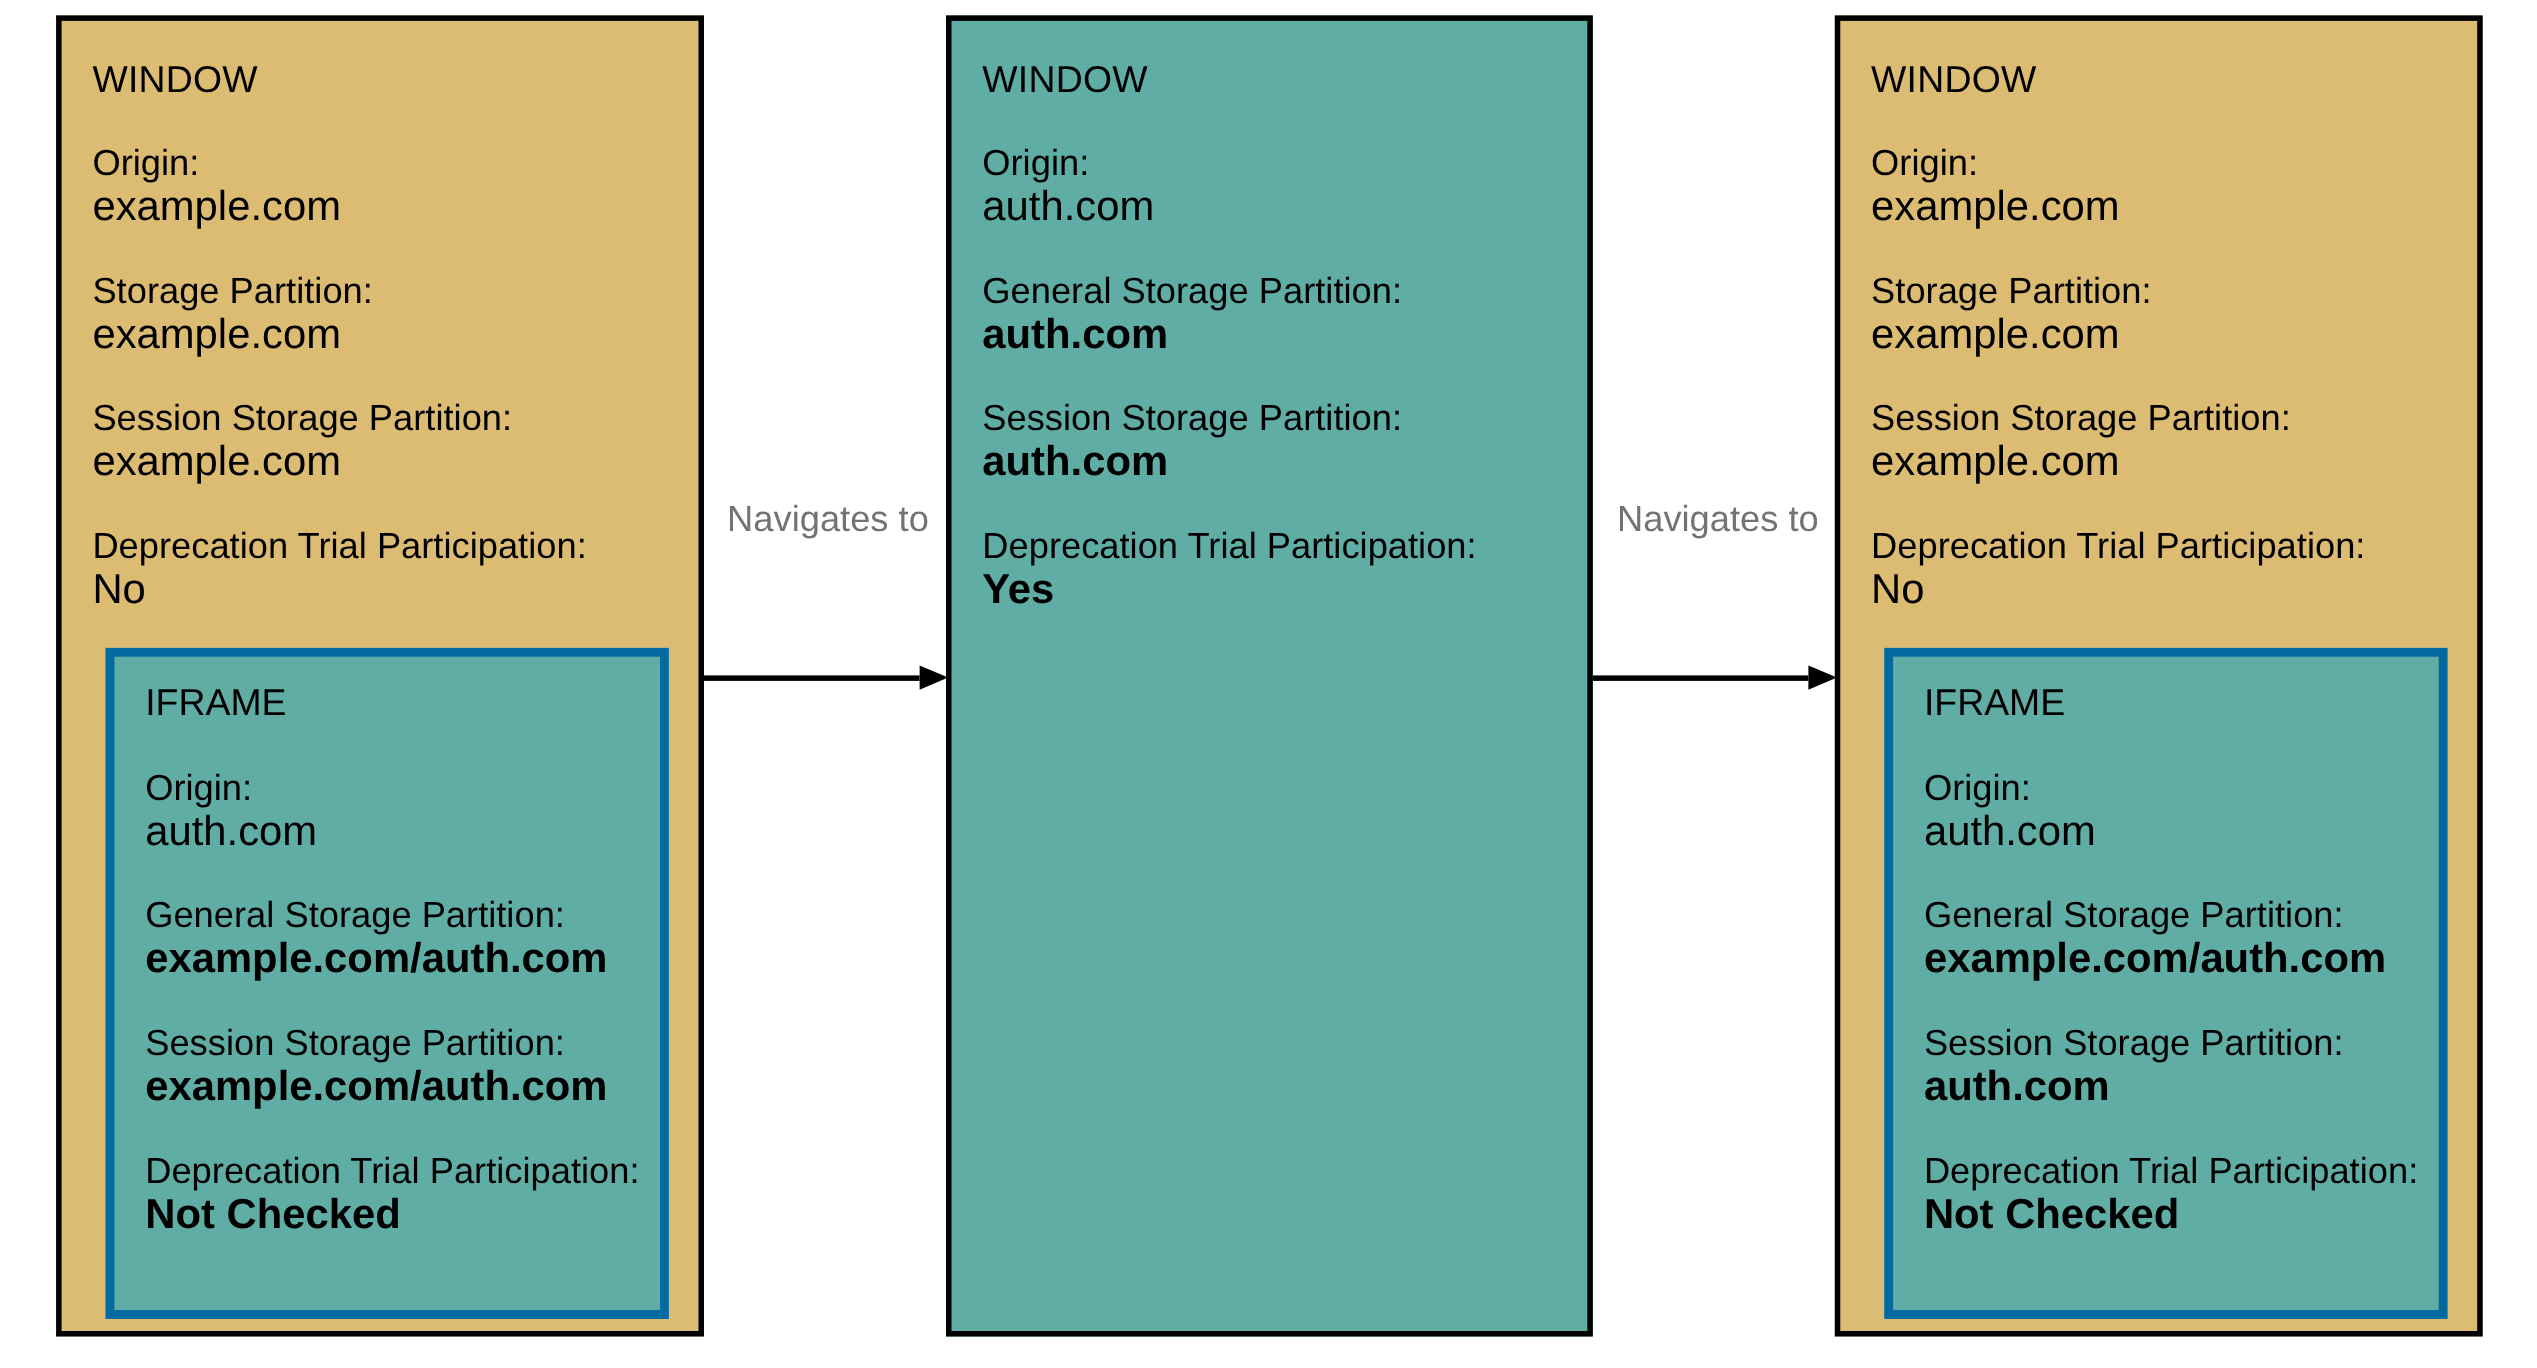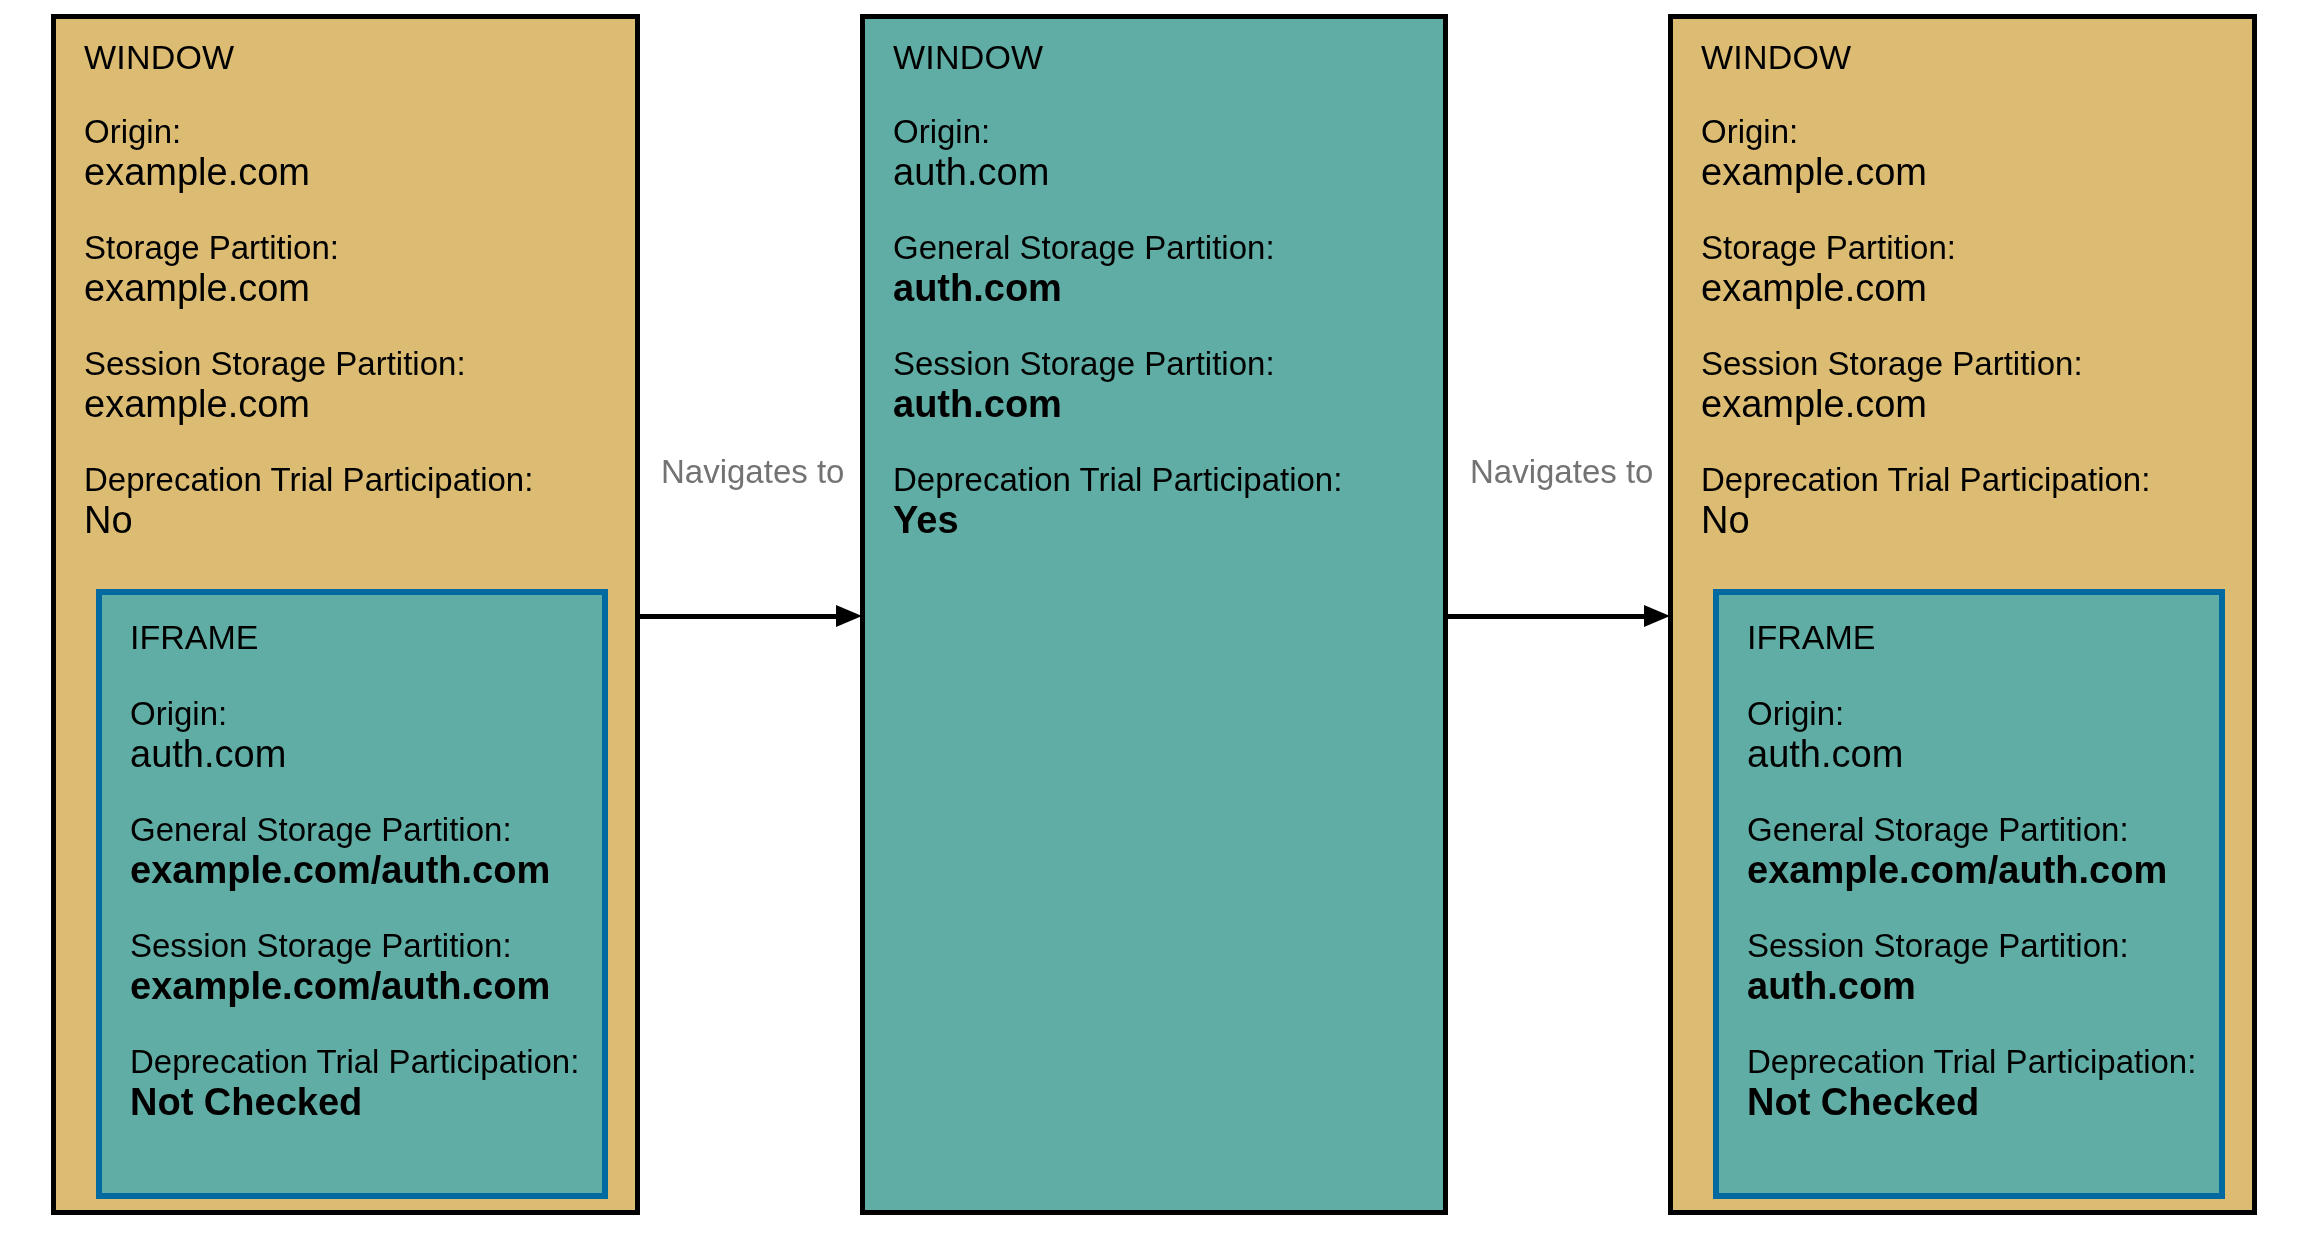--- a/index.html
+++ b/index.html
@@ -36,21 +36,21 @@
     position: absolute;
     left: 28px;
     top: 18px;
     right: 14px;
   }
 
   .panel-title {
     font-size: 34px;
     line-height: 40px;
     letter-spacing: 0.2px;
-    margin: 0 0 34px 0;
+    margin: 16px 0 34px 0;
     white-space: nowrap;
   }
 
   .field {
     margin: 0 0 34px 0;
   }
   .field:last-child { margin-bottom: 0; }
 
   .field-label {
     font-size: 33px;
@@ -68,21 +68,21 @@
     white-space: nowrap;
   }
   .field-value.bold {
     font-weight: bold;
   }
 
   
   .iframe-box {
     position: absolute;
     box-sizing: border-box;
-    border: 6px solid #0369a1;
+    border: 8px solid #0369a1;
     background: #5fada4;
   }
   .iframe-body {
     position: absolute;
     left: 28px;
     top: 22px;
     right: 12px;
   }
   .iframe-title {
     font-size: 34px;

